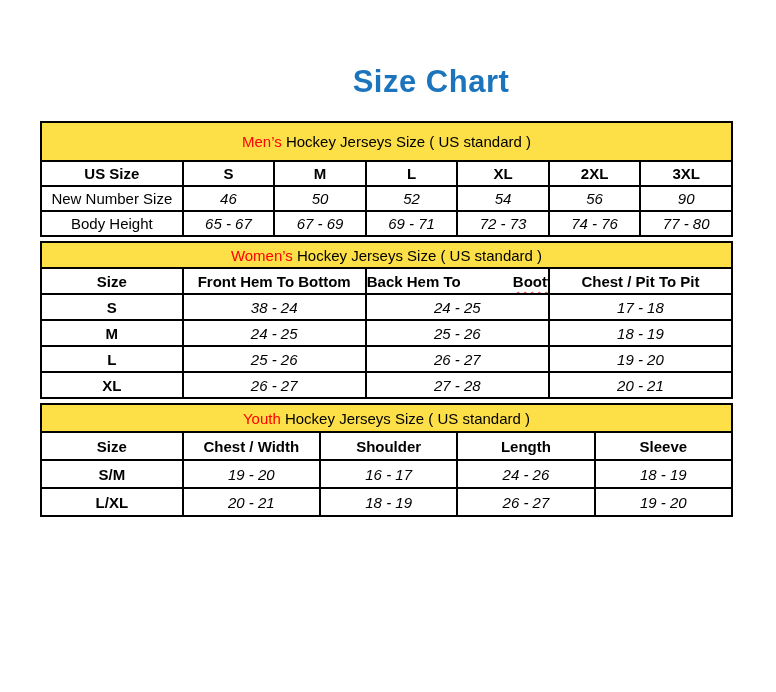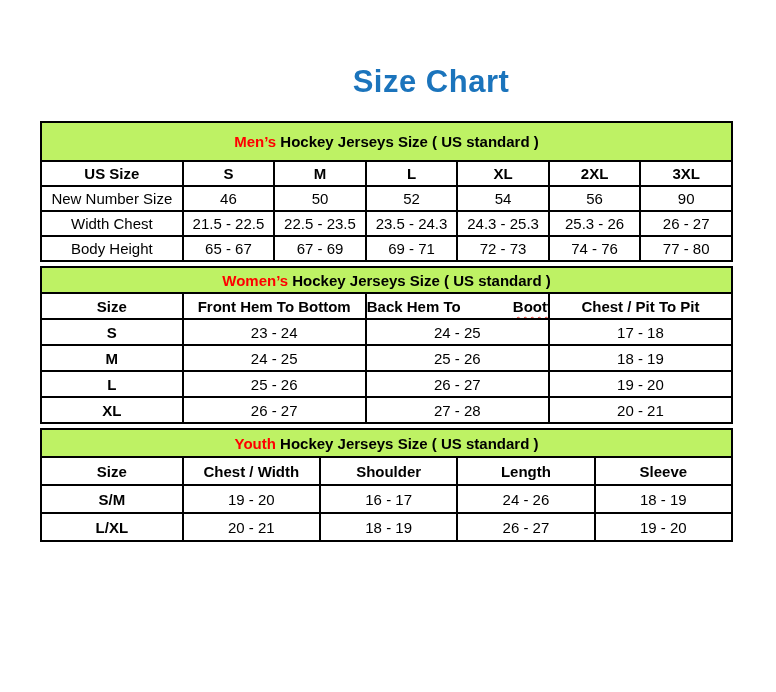--- a/index.html
+++ b/index.html
@@ -43,28 +43,28 @@
   table.size-table td, table.size-table th {
     border: 2px solid #000000;
     text-align: center;
     vertical-align: middle;
     padding: 0;
     font-size: 15px;
     overflow: hidden;
     white-space: nowrap;
   }
   td.section-band {
-    background: #bef264;
+    background: #fde047;
     height: 37px;
     font-size: 17px;
-    font-weight: bold;
+    font-weight: normal;
   }
   td.section-band .accent-red { color: #ff0000; }
   th.col-head { font-weight: bold; height: 23px; }
-  td.value-cell { font-weight: normal; height: 23px; }
+  td.value-cell { font-weight: normal; height: 23px; font-style: italic; }
   td.row-label-plain { font-weight: normal; height: 23px; }
   td.row-label-bold  { font-weight: bold; height: 23px; }
   table.women-table th.col-head, table.women-table td { height: 24px; }
   table.youth-table th.col-head, table.youth-table td { height: 26px; }
   .misspell {
     text-decoration: underline;
     text-decoration-style: wavy;
     text-decoration-color: #e03a30;
     text-decoration-thickness: 1px;
     text-underline-offset: 4px;
@@ -104,29 +104,20 @@
       <tr>
         <td class="row-label-plain">New Number Size</td>
         <td class="value-cell">46</td>
         <td class="value-cell">50</td>
         <td class="value-cell">52</td>
         <td class="value-cell">54</td>
         <td class="value-cell">56</td>
         <td class="value-cell">90</td>
       </tr>
       <tr>
-        <td class="row-label-plain">Width Chest</td>
-        <td class="value-cell">21.5 - 22.5</td>
-        <td class="value-cell">22.5 - 23.5</td>
-        <td class="value-cell">23.5 - 24.3</td>
-        <td class="value-cell">24.3 - 25.3</td>
-        <td class="value-cell">25.3 - 26</td>
-        <td class="value-cell">26 - 27</td>
-      </tr>
-      <tr>
         <td class="row-label-plain">Body Height</td>
         <td class="value-cell">65 - 67</td>
         <td class="value-cell">67 - 69</td>
         <td class="value-cell">69 - 71</td>
         <td class="value-cell">72 - 73</td>
         <td class="value-cell">74 - 76</td>
         <td class="value-cell">77 - 80</td>
       </tr>
     </tbody>
   </table>
@@ -143,21 +134,21 @@
         <td class="section-band" colspan="4"><span class="accent-red">Women’s</span><span> Hockey Jerseys Size ( US standard )</span></td>
       </tr>
       <tr>
         <th class="col-head">Size</th>
         <th class="col-head">Front Hem To Bottom</th>
         <th class="col-head"><span>Back Hem To </span><span class="misspell">Boottom</span></th>
         <th class="col-head">Chest / Pit To Pit</th>
       </tr>
       <tr>
         <td class="row-label-bold">S</td>
-        <td class="value-cell">23 - 24</td>
+        <td class="value-cell">38 - 24</td>
         <td class="value-cell">24 - 25</td>
         <td class="value-cell">17 - 18</td>
       </tr>
       <tr>
         <td class="row-label-bold">M</td>
         <td class="value-cell">24 - 25</td>
         <td class="value-cell">25 - 26</td>
         <td class="value-cell">18 - 19</td>
       </tr>
       <tr>

